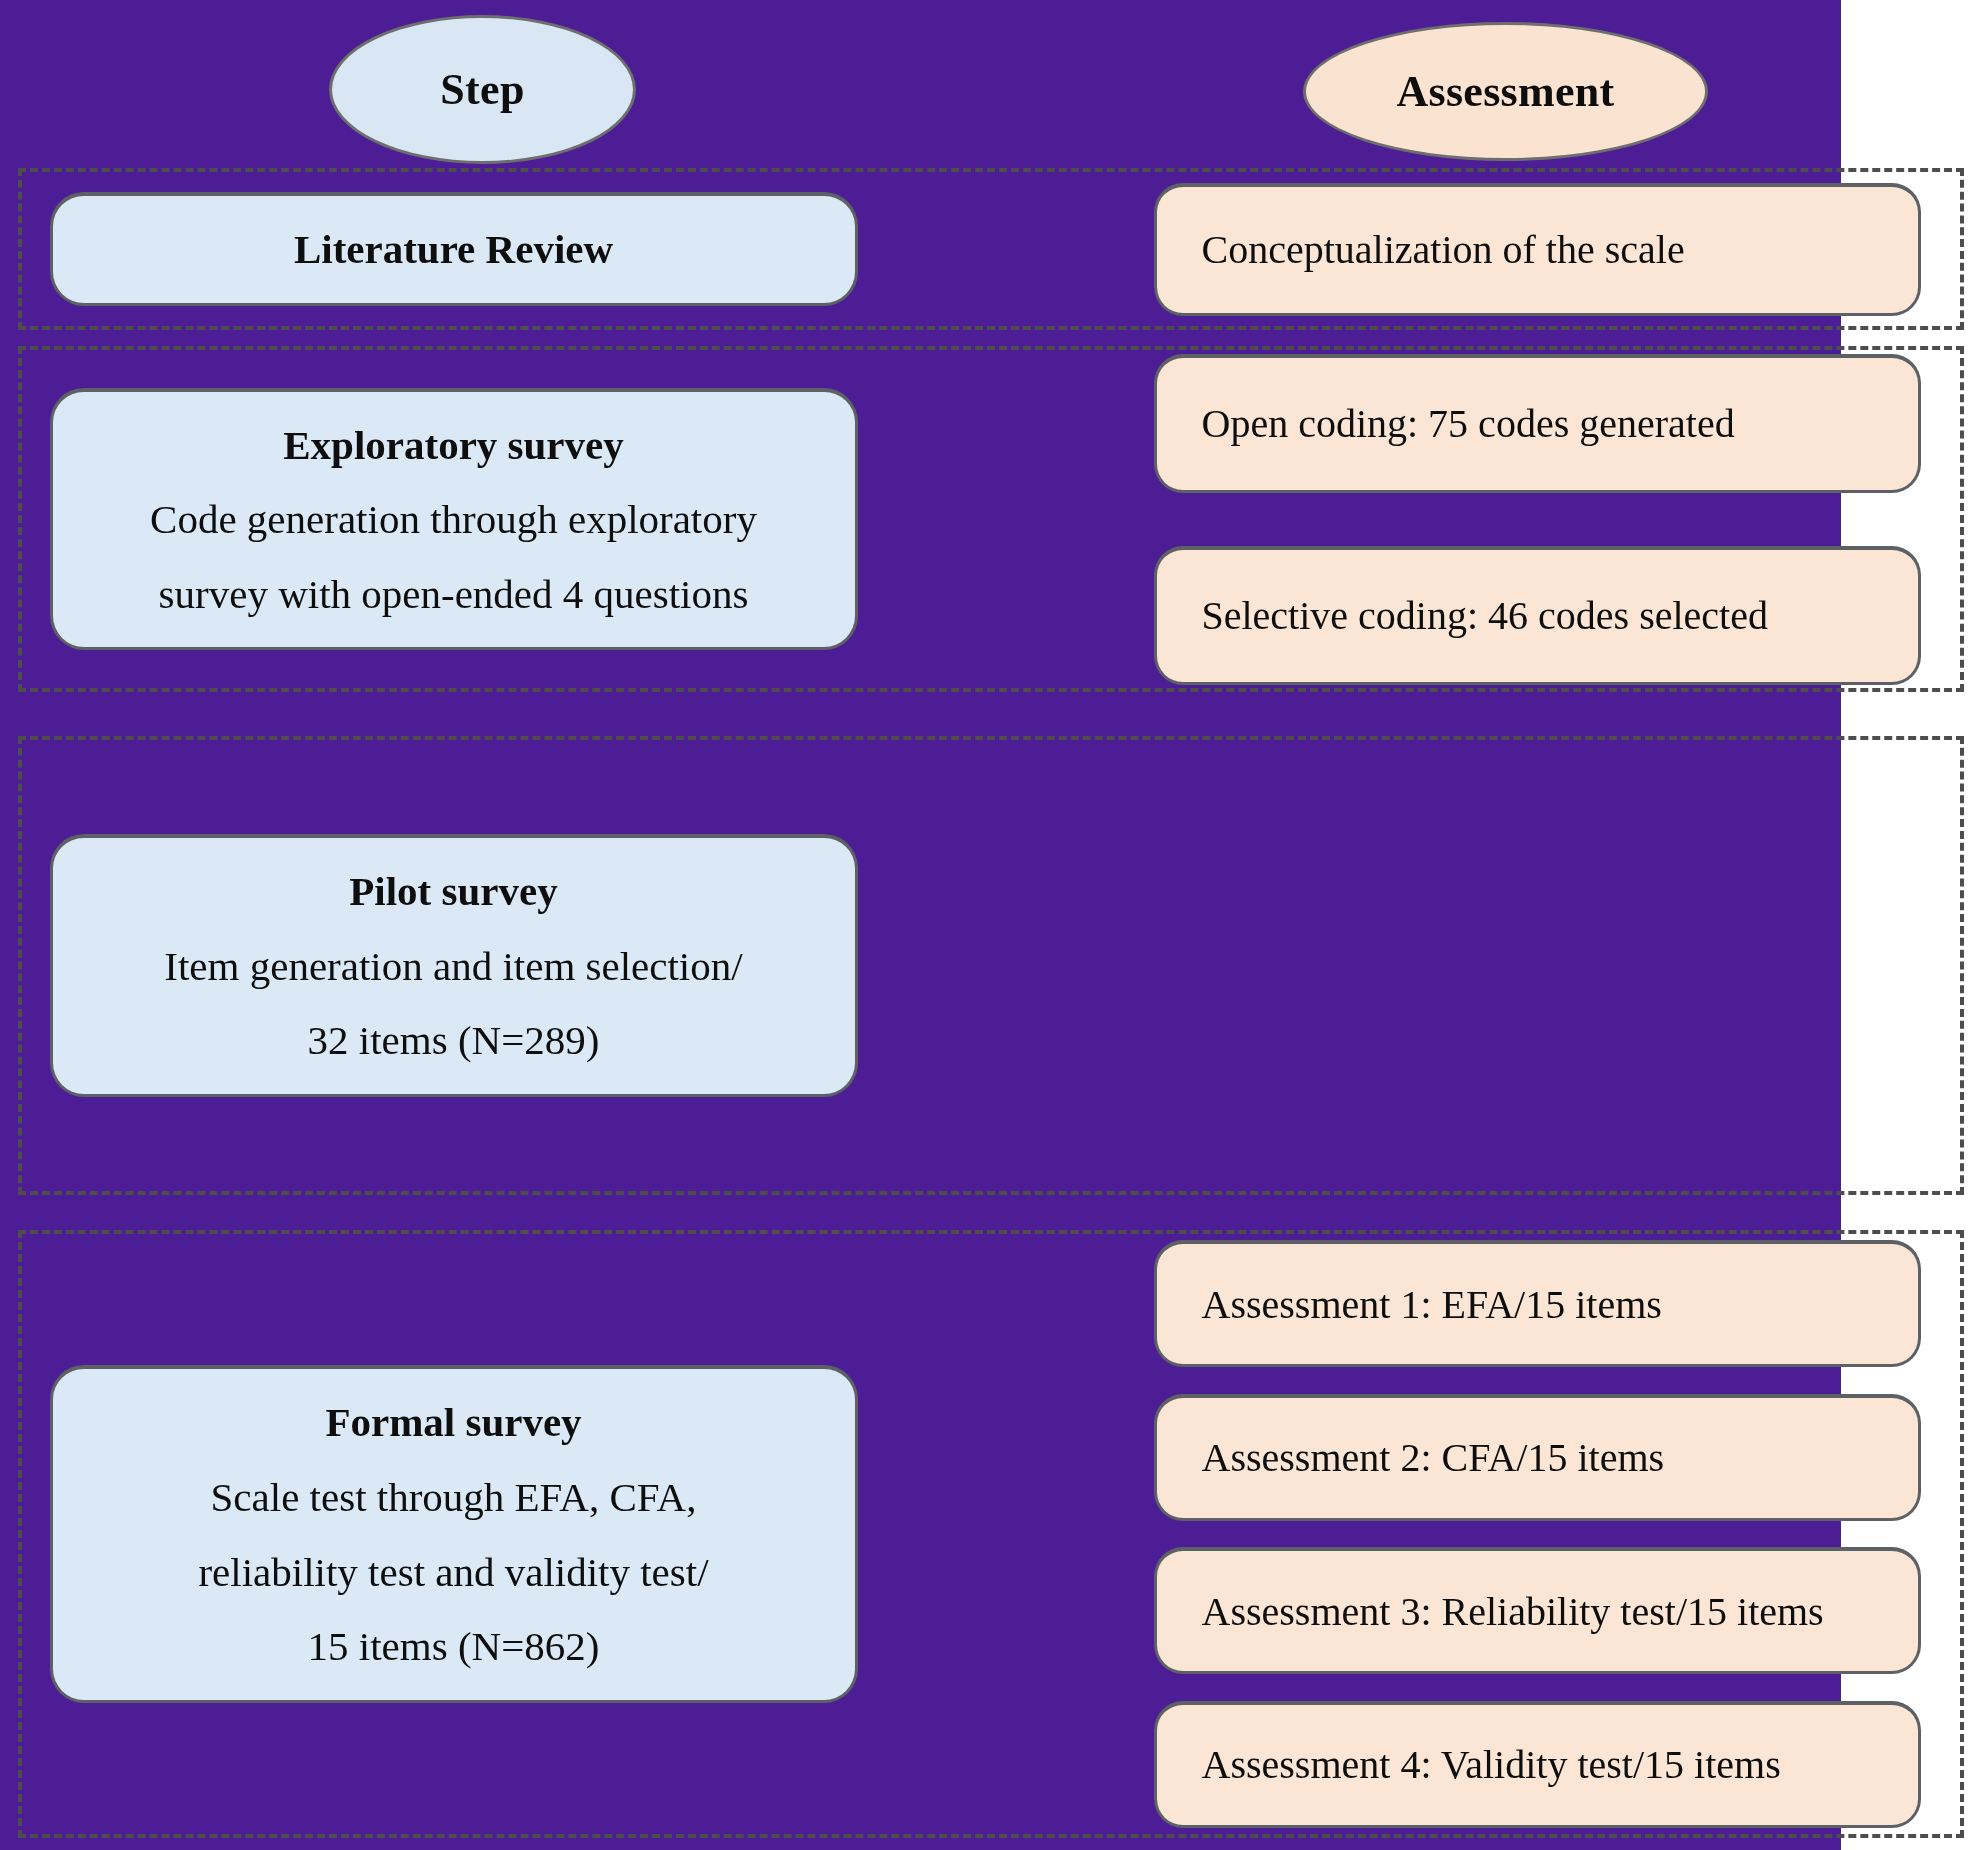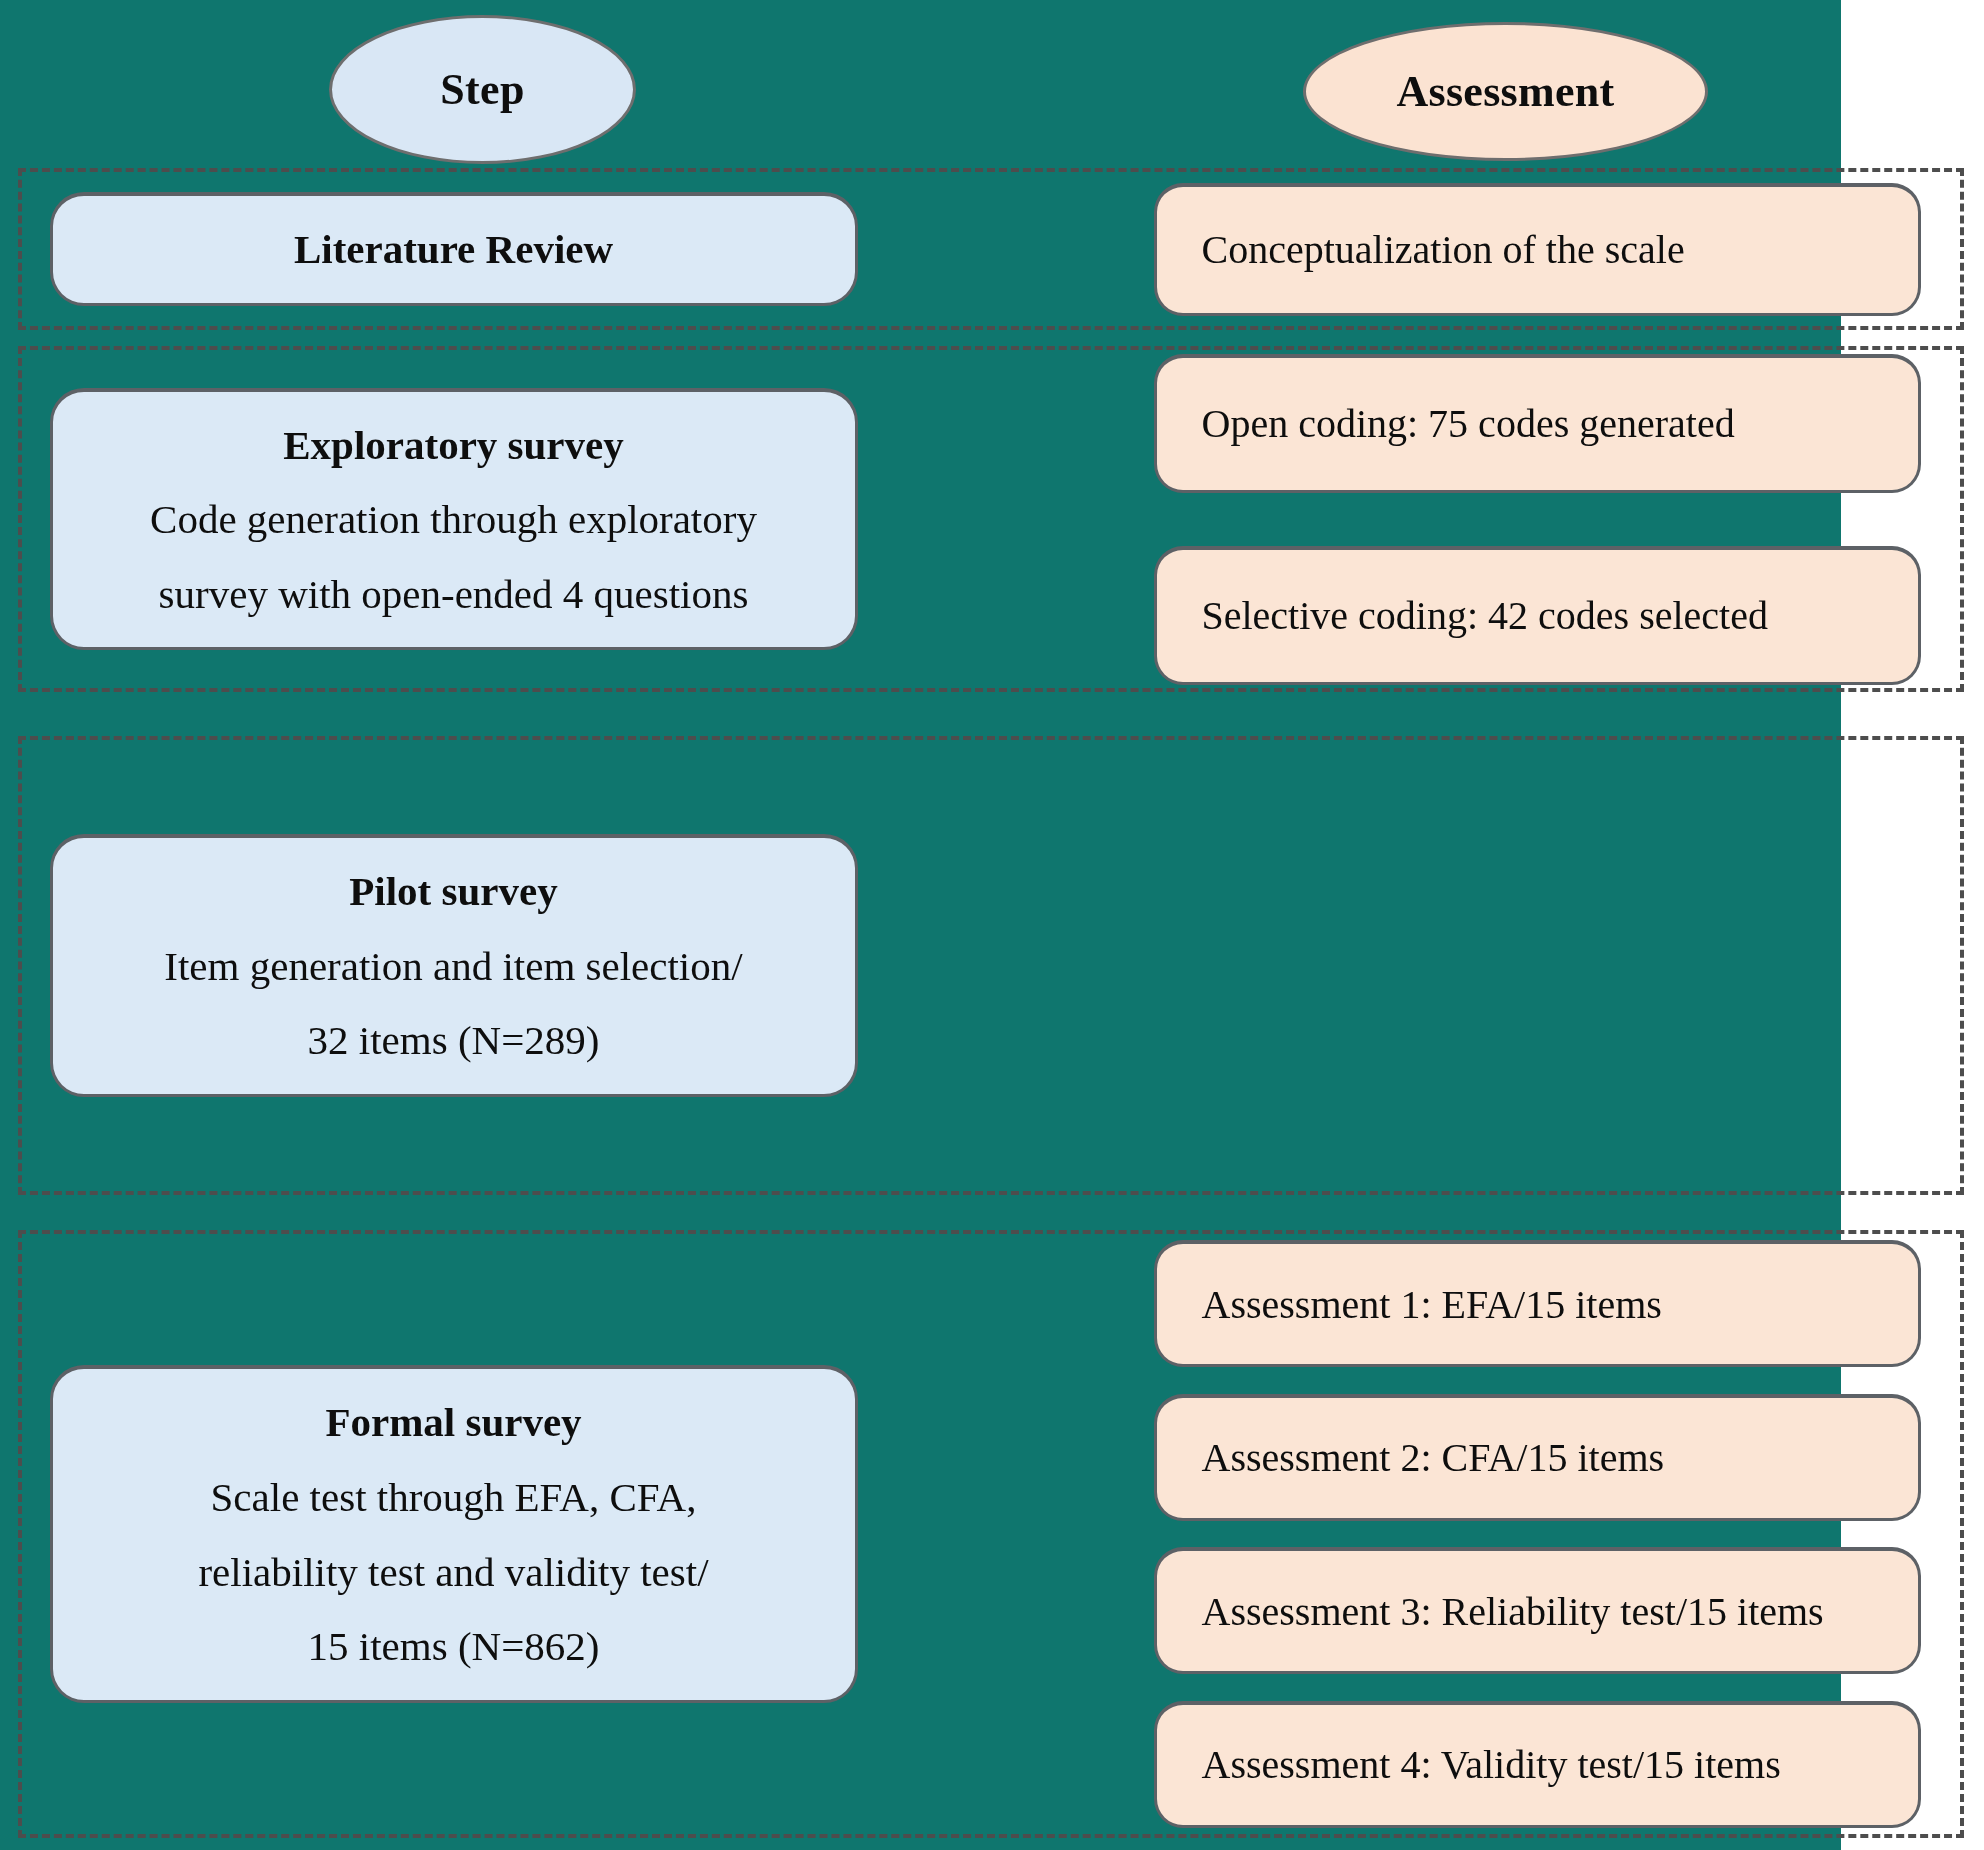--- a/index.html
+++ b/index.html
@@ -4,21 +4,21 @@
 <style>
   html, body {
     margin: 0;
     padding: 0;
     background: #ffffff;
   }
   .canvas {
     position: relative;
     width: 1841px;
     height: 1851px;
-    background: #0f766e;
+    background: #4c1d95;
     font-family: "Liberation Serif", "DejaVu Serif", serif;
     color: #0e0e0e;
   }
 
   
   .oval {
     position: absolute;
     border: 3.5px solid #6e6e6e;
     border-radius: 50%;
     display: flex;
@@ -135,21 +135,21 @@
         <div class="step-title">Exploratory survey</div>
         <div class="step-line">Code generation through exploratory</div>
         <div class="step-line">survey with open-ended 4 questions</div>
       </div>
     </div>
     <div class="assess-col">
       <div class="assess-box">
         <span>Open coding: 75 codes generated</span>
       </div>
       <div class="assess-box">
-        <span>Selective coding: 42 codes selected</span>
+        <span>Selective coding: 46 codes selected</span>
       </div>
     </div>
   </section>
 
   <section class="phase" id="phase-3">
     <div class="step-col">
       <div class="step-box">
         <div class="step-title">Pilot survey</div>
         <div class="step-line">Item generation and item selection/</div>
         <div class="step-line">32 items (N=289)</div>

